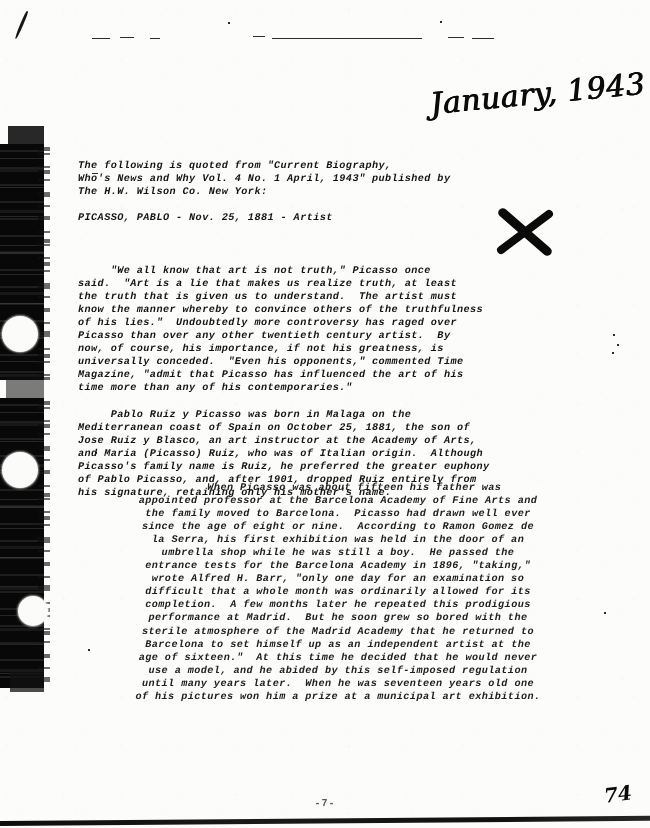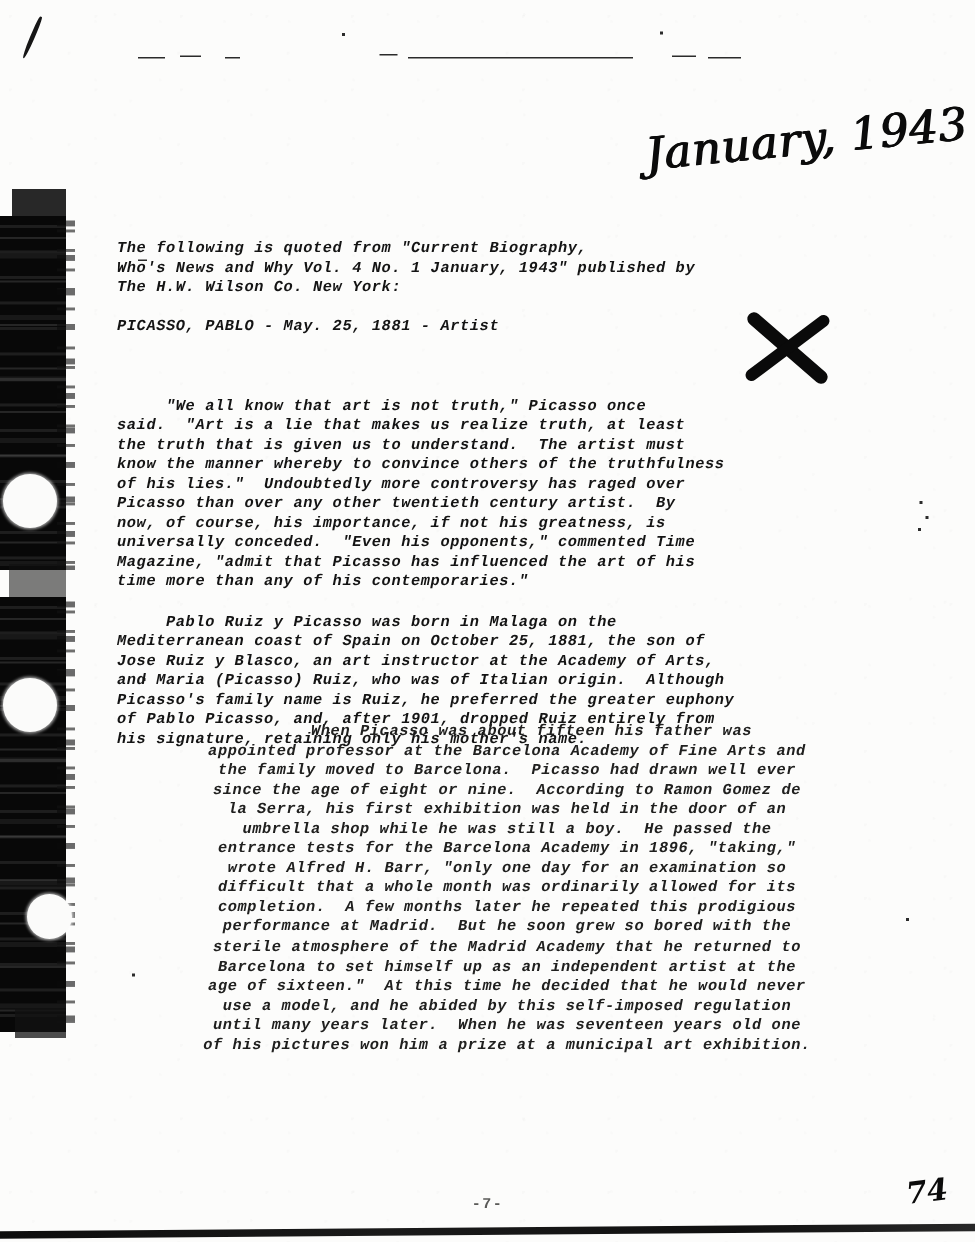--- a/index.html
+++ b/index.html
@@ -246,24 +246,24 @@
   <div class="speck sp-dot" style="left:613px; top:334px;"></div>
   <div class="speck sp-dot" style="left:617px; top:344px;"></div>
   <div class="speck sp-dot" style="left:612px; top:352px;"></div>
   <div class="speck sp-dot" style="left:95px;  top:452px;"></div>
   <div class="speck sp-dot" style="left:88px;  top:649px;"></div>
   <div class="speck sp-dot" style="left:604px; top:612px;"></div>
 
   <div class="hand" id="hand-date">January, 1943</div>
 
   <div class="typed" id="hdr-quote">The following is quoted from "Current Biography,
-Who's News and Why Vol. 4 No. 1 January, 1943" published by
+Who's News and Why Vol. 4 No. 1 April, 1943" published by
 The H.W. Wilson Co. New York:</div>
 
-  <div class="typed" id="hdr-entry">PICASSO, PABLO - May. 25, 1881 - Artist</div>
+  <div class="typed" id="hdr-entry">PICASSO, PABLO - Nov. 25, 1881 - Artist</div>
 
 
   <div id="x-mark">
     <i></i>
       <i></i>
   </div>
 
   <div class="typed" id="para-1">     "We all know that art is not truth," Picasso once
 said.  "Art is a lie that makes us realize truth, at least
 the truth that is given us to understand.  The artist must

